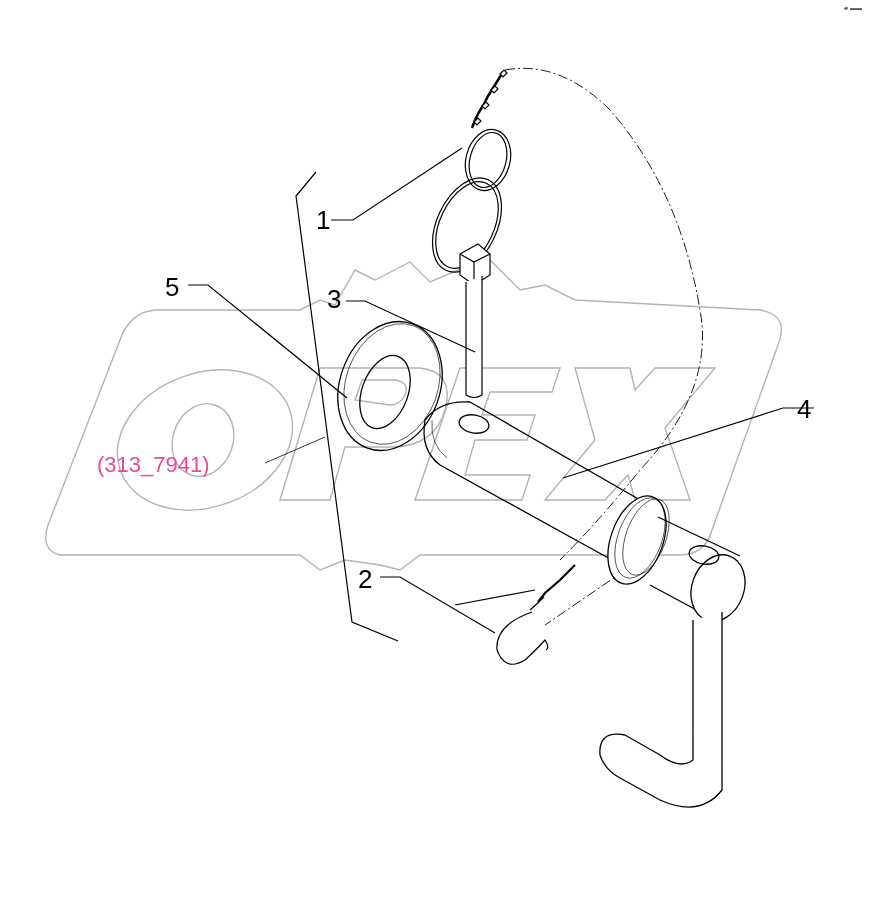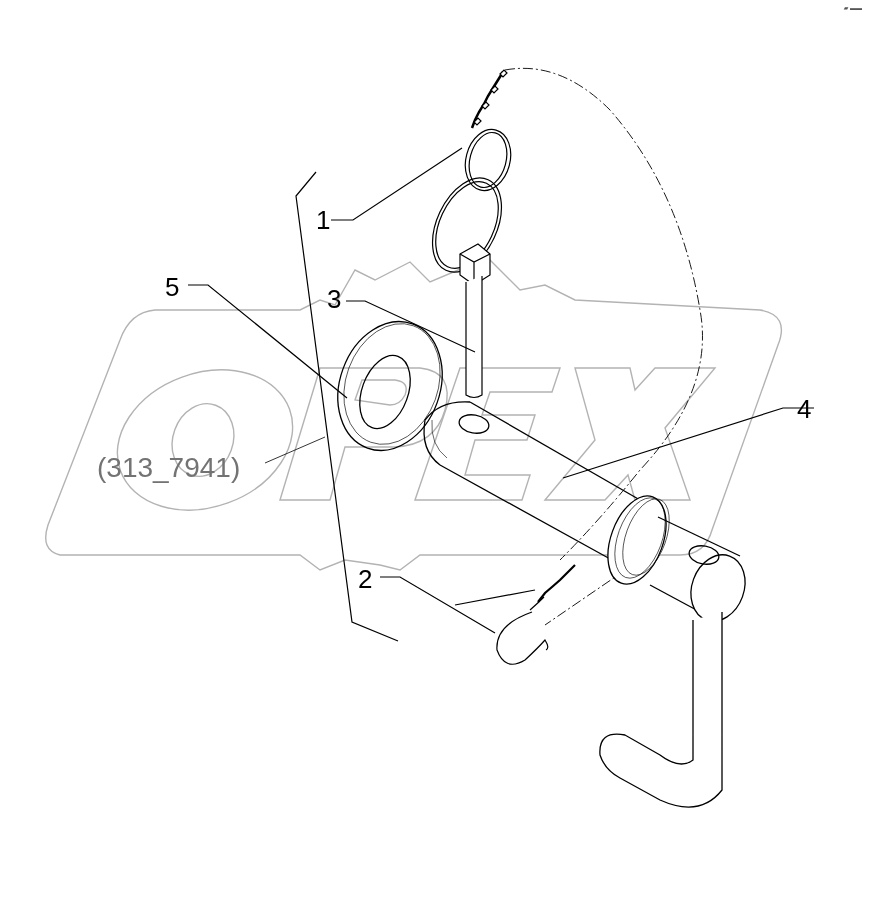--- a/index.html
+++ b/index.html
@@ -1,21 +1,21 @@
 <!DOCTYPE html>
 <html><head>
 <meta charset="utf-8">
 <style>
   html, body { margin: 0; padding: 0; background: #ffffff; }
   body { width: 870px; height: 900px; position: relative; overflow: hidden;
          font-family: "Liberation Sans", sans-serif; }
   #drawing { position: absolute; left: 0; top: 0; width: 870px; height: 900px; }
   .callout { position: absolute; font-size: 26px; color: #000; line-height: 1;
              font-family: "Liberation Sans", sans-serif; }
-  .ref { position: absolute; font-size: 28px; color: #737373; line-height: 1;
+  .ref { position: absolute; font-size: 22px; color: #ec4899; line-height: 1;
          font-family: "Liberation Sans", sans-serif; }
   .corner-mark { position: absolute; right: 8px; top: 4px; font-size: 6px; color: #555;
                  font-family: "Liberation Sans", sans-serif; }
 </style>
 </head>
 <body>
 
 <svg id="drawing" viewBox="0 0 870 900" xmlns="http://www.w3.org/2000/svg">
 
   <g fill="none" stroke="#b3b3b3" stroke-width="1.4">

